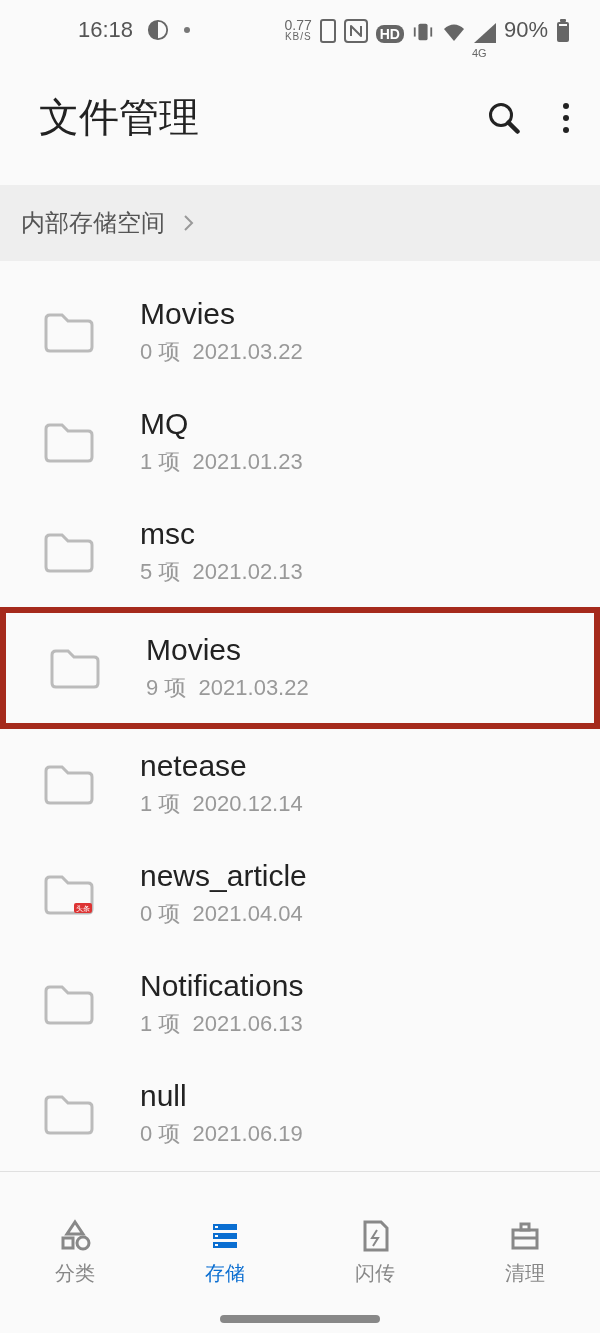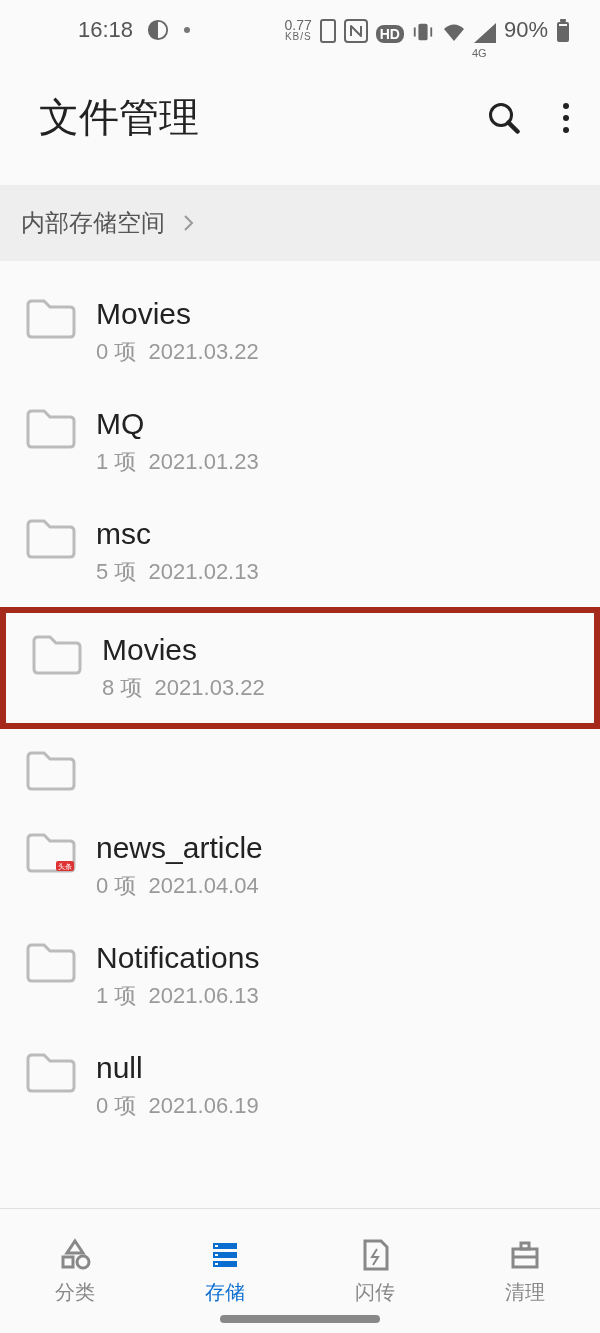--- a/index.html
+++ b/index.html
@@ -10,27 +10,27 @@
   .sb-icon { display:inline-flex; align-items:center; justify-content:center; }
   .kbs { font-size: 14px; line-height: 12px; color:#666; text-align:right; }
   .kbs .small { font-size:10px; letter-spacing:1px; }
   .hd-badge { background:#666; color:#fff; border-radius:8px; padding:1px 4px; font-size:14px; font-weight:bold; }
   .titlebar { display:flex; align-items:center; justify-content:space-between; padding: 30px 30px 40px 30px; margin-left: 9px; }
   .titlebar h1 { font-size: 40px; font-weight: 500; color:#222; }
   .titlebar .actions { display:flex; align-items:center; gap:40px; }
   .breadcrumb { background:#eeeeee; padding: 22px 21px; display:flex; align-items:center; gap:18px; font-size:24px; color:#555; }
   .breadcrumb .chev { color:#999; }
   .list { padding-top: 16px; }
-  .row { display:flex; align-items:flex-start; padding: 20px 26px; gap: 20px; }
+  .row { display:flex; align-items:center; padding: 20px 44px; gap: 46px; }
   .row .ficon { width:50px; height:42px; flex:0 0 50px; }
   .row .texts { display:flex; flex-direction:column; gap:6px; }
   .row .name { font-size: 30px; color:#222; }
   .row .meta { font-size: 22px; color:#999; }
   .highlight { border: 6px solid #a52a1c; }
-  .bottomnav { position:absolute; bottom:0; left:0; right:0; height:125px; border-top:1px solid #e0e0e0; display:flex; background:#fafafa; }
+  .bottomnav { position:absolute; bottom:0; left:0; right:0; height:162px; border-top:1px solid #e0e0e0; display:flex; background:#fafafa; }
   .bottomnav .tab { flex:1; display:flex; flex-direction:column; align-items:center; justify-content:center; gap:6px; font-size:20px; color:#888; }
   .bottomnav .tab.active { color:#0a6ed1; }
   .homebar { position:absolute; bottom:10px; left:50%; transform:translateX(-50%); width:160px; height:8px; border-radius:4px; background:#888; }
   svg { display:block; }
 </style>
 </head>
 <body>
 
 <div class="statusbar">
   <div class="left">
@@ -168,31 +168,37 @@
     <div class="row highlight">
     <div class="ficon">
         <svg width="50" height="42" viewBox="0 0 50 42">
     <path d="M2 8 Q2 4 6 4 H18 L24 10 H44 Q48 10 48 14 V36 Q48 40 44 40 H6 Q2 40 2 36 Z" fill="none" stroke="#bbb" stroke-width="3"></path>
 
   </svg>
       </div>
     <div class="texts">
       <div class="name">Movies</div>
       <div class="meta">
-        <span>8 项</span>&nbsp;&nbsp;<span>2021.03.22</span>
-      </div>
-    </div>
-    </div>
-    <div class="row">
-    <div class="ficon">
-        <svg width="50" height="42" viewBox="0 0 50 42">
-    <path d="M2 8 Q2 4 6 4 H18 L24 10 H44 Q48 10 48 14 V36 Q48 40 44 40 H6 Q2 40 2 36 Z" fill="none" stroke="#bbb" stroke-width="3"></path>
-
-  </svg>
-      </div>
+        <span>9 项</span>&nbsp;&nbsp;<span>2021.03.22</span>
+      </div>
+    </div>
+    </div>
+    <div class="row">
+    <div class="ficon">
+        <svg width="50" height="42" viewBox="0 0 50 42">
+    <path d="M2 8 Q2 4 6 4 H18 L24 10 H44 Q48 10 48 14 V36 Q48 40 44 40 H6 Q2 40 2 36 Z" fill="none" stroke="#bbb" stroke-width="3"></path>
+
+  </svg>
+      </div>
+    <div class="texts">
+      <div class="name">netease</div>
+      <div class="meta">
+        <span>1 项</span>&nbsp;&nbsp;<span>2020.12.14</span>
+      </div>
+    </div>
     </div>
     <div class="row">
     <div class="ficon">
         <svg width="50" height="42" viewBox="0 0 50 42">
     <path d="M2 8 Q2 4 6 4 H18 L24 10 H44 Q48 10 48 14 V36 Q48 40 44 40 H6 Q2 40 2 36 Z" fill="none" stroke="#bbb" stroke-width="3"></path>
     <rect x="30" y="30" width="18" height="10" rx="2" fill="#d33"></rect>
           <text x="39" y="38" font-size="7" fill="#fff" text-anchor="middle">头条</text>
   </svg>
       </div>
     <div class="texts">

